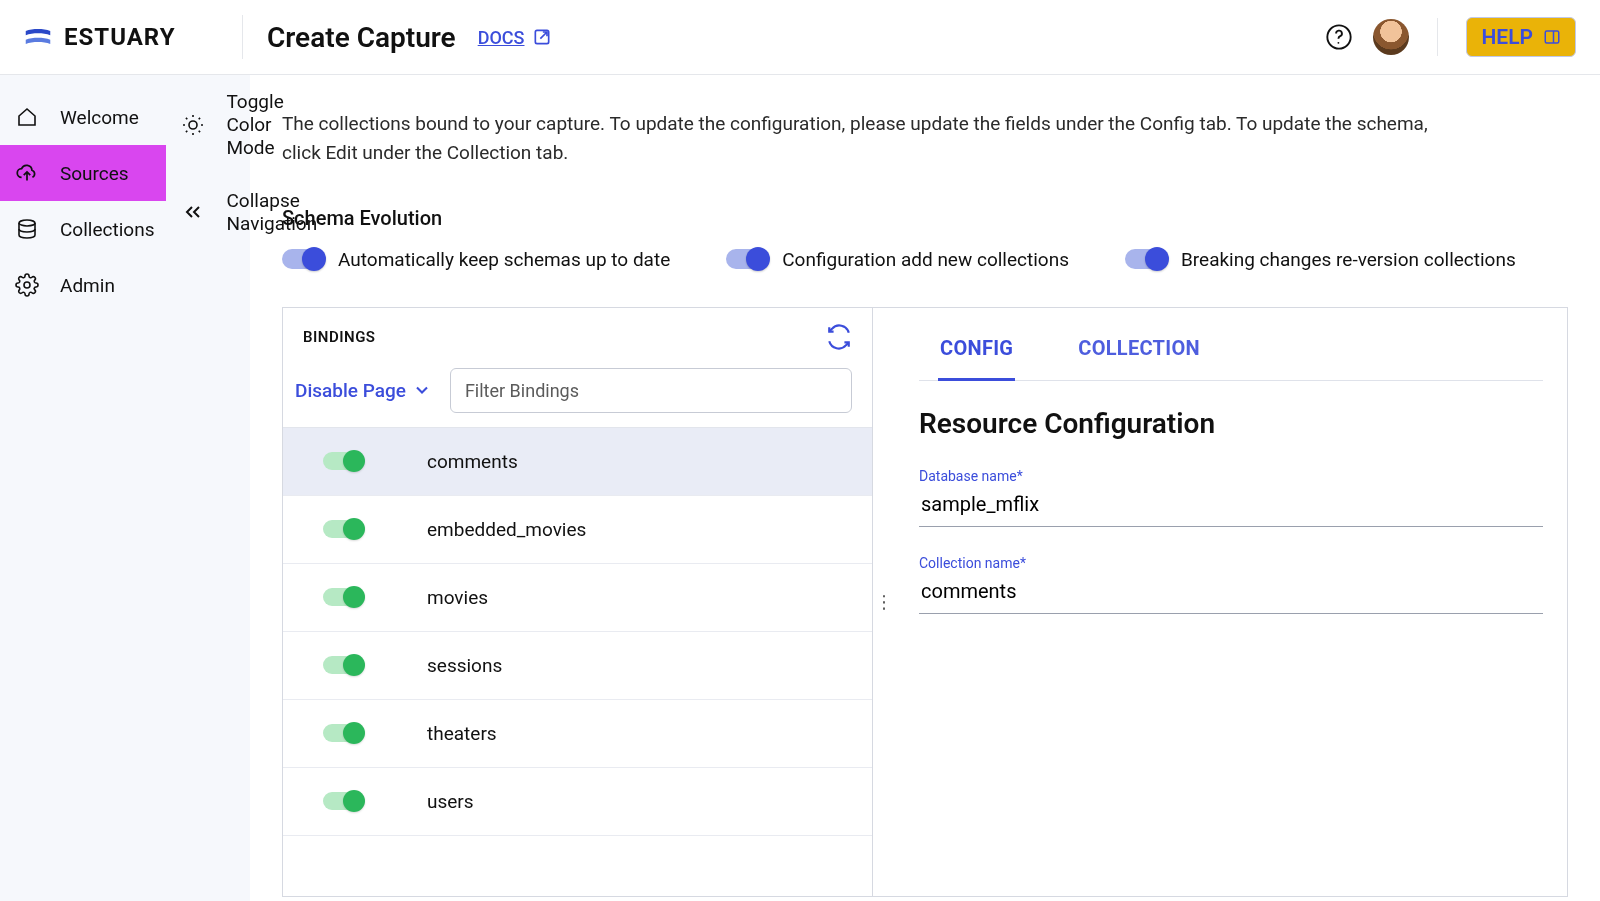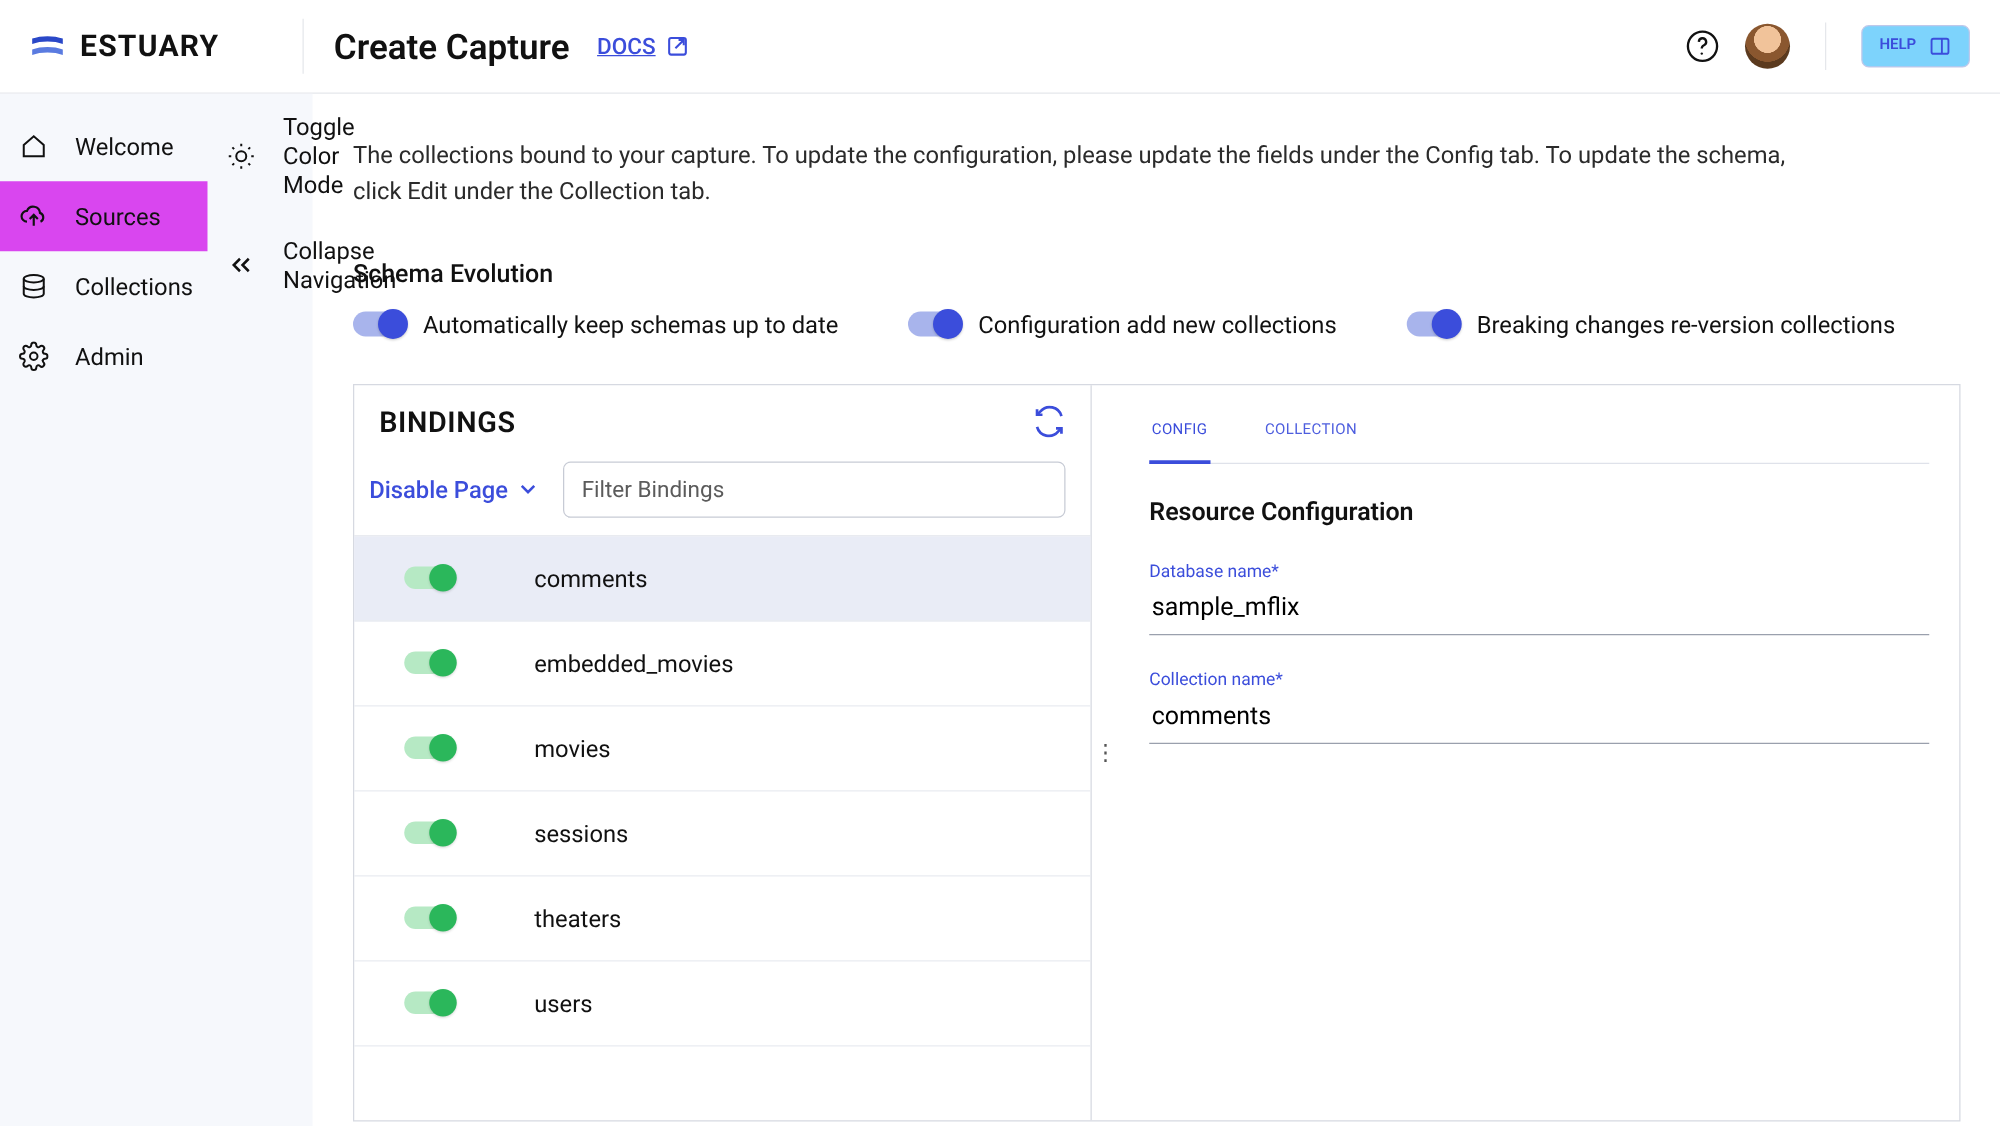--- a/index.html
+++ b/index.html
@@ -7,21 +7,21 @@
     
     
     .header { height: 75px; border-bottom: 1px solid #e5e7eb; display: flex; align-items: center; padding: 0 24px; }
     .logo-wrap { display: flex; align-items: center; gap: 12px; width: 218px; }
     .logo-mark { width: 28px; height: 28px; position: relative; }
     .logo-text { font-size: 24px; font-weight: 700; letter-spacing: 1px; }
     .header-divider { width: 1px; height: 44px; background: #e5e7eb; margin: 0 24px 0 0; }
     .page-title { font-size: 28px; font-weight: 600; margin-right: 22px; }
     .docs-link { color: #3b4ddb; font-size: 18px; font-weight: 500; text-decoration: underline; display: inline-flex; align-items: center; gap: 8px; cursor: pointer; }
     .header-right { margin-left: auto; display: flex; align-items: center; gap: 20px; }
-    .help-btn { border: 1.5px solid #bfc8ea; color: #3b4ddb; font-weight: 600; font-size: 12px; padding: 7px 14px; border-radius: 6px; background: #7dd3fc; display: inline-flex; gap: 10px; cursor: pointer; }
+    .help-btn { border: 1.5px solid #bfc8ea; color: #3b4ddb; font-weight: 600; font-size: 21px; padding: 7px 14px; border-radius: 6px; background: #eab308; display: inline-flex; align-items: center; gap: 10px; cursor: pointer; }
     .avatar { width: 36px; height: 36px; border-radius: 50%; background: radial-gradient(circle at 50% 35%, #f1c39a 36%, #8a572f 37% 60%, #5b3a1e 61%); }
     .vdiv { width: 1px; height: 38px; background: #e5e7eb; margin: 0 8px; }
 
     
     .body-wrap { display: flex; height: calc(901px - 75px); }
     .sidebar { width: 250px; background: #f6f8fc; display: flex; flex-direction: row; }
     .nav { padding-top: 14px; flex: 1; }
     .nav-item { display: flex; align-items: center; gap: 20px; padding: 15px 12px 15px 14px; font-size: 19px; cursor: pointer; color: #111; }
     .nav-item.active { background: #d946ef; }
     .nav-icon { width: 26px; height: 26px; display: inline-flex; align-items: center; justify-content: center; flex-shrink: 0; }
@@ -42,40 +42,40 @@
     .gswitch { width: 40px; height: 18px; border-radius: 999px; background: #b6e9c4; position: relative; cursor: pointer; }
     .gswitch .knob { width: 22px; height: 22px; border-radius: 50%; background: #2bb75b; position: absolute; top: -2px; right: -2px; box-shadow: 0 1px 2px rgba(0,0,0,.15); }
 
     
     .panels { display: flex; margin-top: 36px; border: 1px solid #d6d9e1; height: 590px; position: relative; }
     .left-panel { width: 590px; border-right: 1px solid #d6d9e1; display: flex; flex-direction: column; }
     .drag-dots { width: 22px; display: flex; align-items: center; justify-content: center; color: #555; font-size: 18px; letter-spacing: 0; user-select: none; }
     .right-panel { flex: 1; padding: 28px 24px 0 24px; }
 
     .bindings-head { display: flex; align-items: center; justify-content: space-between; padding: 16px 20px 10px 20px; }
-    .bindings-title { font-size: 23px; font-weight: 600; letter-spacing: 0.5px; }
+    .bindings-title { font-size: 15px; font-weight: 600; letter-spacing: 0.5px; }
     .refresh-btn { color: #3b4ddb; cursor: pointer; display: inline-flex; }
 
     .bindings-controls { display: flex; align-items: center; gap: 18px; padding: 8px 20px 14px 12px; border-bottom: 1px solid #e2e5ec; }
     .disable-page { color: #3b4ddb; font-weight: 500; font-size: 19px; display: inline-flex; align-items: center; gap: 6px; cursor: pointer; }
     .filter-input { flex: 1; border: 1px solid #c7cbd5; border-radius: 6px; padding: 11px 14px; font-size: 18px; color: #4a4a4a; }
     .filter-input::placeholder { color: #5b5b5b; }
 
     .binding-row { display: flex; align-items: center; padding: 22px 20px; border-bottom: 1px solid #e9ebf1; gap: 44px; cursor: pointer; }
     .binding-row.selected { background: #e9ecf6; }
     .binding-toggle-cell { width: 80px; display: flex; justify-content: center; }
     .binding-name { font-size: 19px; }
 
     
     .tabs { display: flex; gap: 42px; border-bottom: 1px solid #dfe2ea; }
-    .tab { padding: 0 2px 18px 2px; font-size: 12px; font-weight: 400; color: #3b4ddb; cursor: pointer; letter-spacing: 0.3px; }
+    .tab { padding: 0 2px 18px 2px; font-size: 20px; font-weight: 700; color: #3b4ddb; cursor: pointer; letter-spacing: 0.3px; margin-left: 19px; }
     .tab.active { border-bottom: 3px solid #3b4ddb; margin-bottom: -1px; }
     .tab:not(.active) { color: #3b4ddb; opacity: 0.9; }
 
-    .config-title { font-size: 20px; font-weight: 600; margin-top: 26px; }
+    .config-title { font-size: 28px; font-weight: 600; margin-top: 26px; }
     .field { margin-top: 28px; }
     .field-label { font-size: 14px; color: #3b4ddb; }
     .req { color: #3b4ddb; }
     .field-input { width: 100%; border: none; border-bottom: 1.5px solid #9aa0ad; font-size: 20px; padding: 8px 2px 10px 2px; background: transparent; outline: none; }
 
     svg { display: block; }
   </style>
 </head>
 <body>
 

